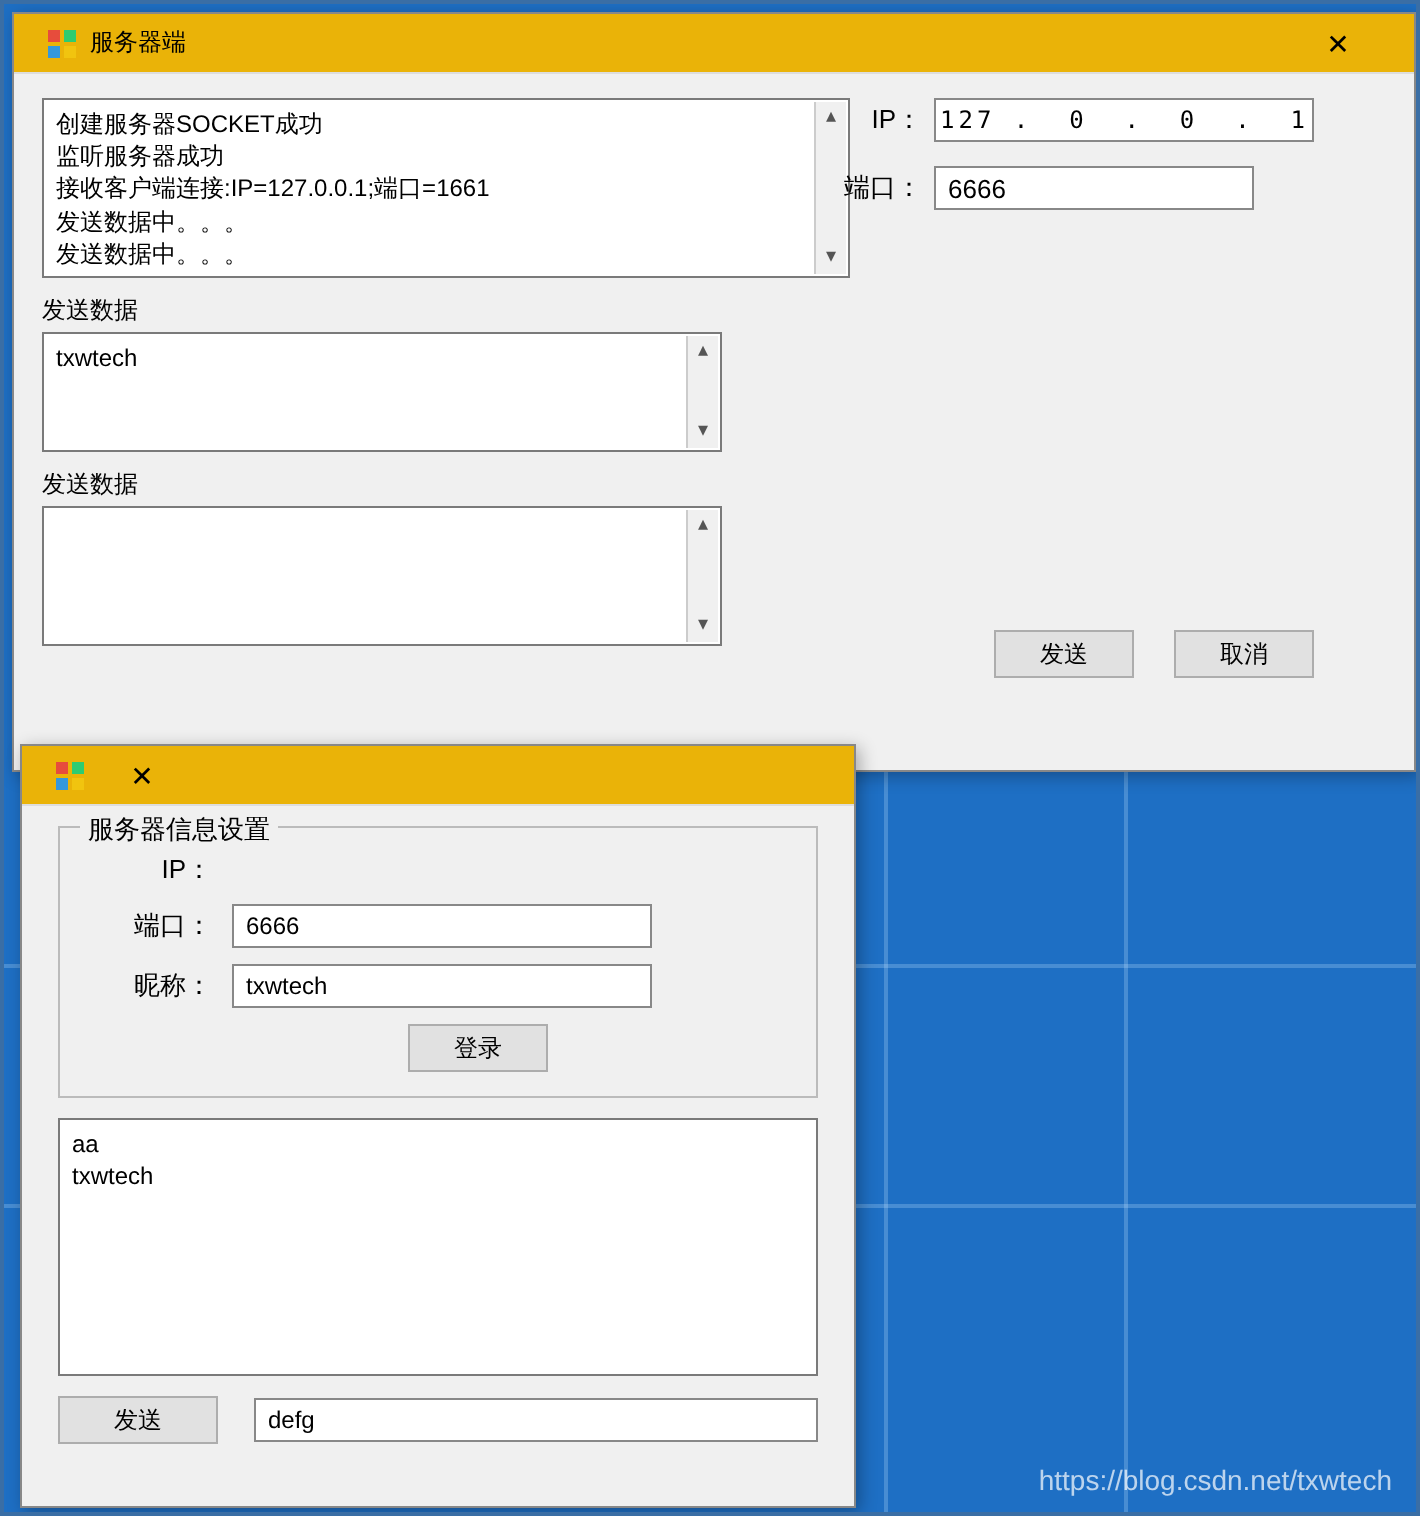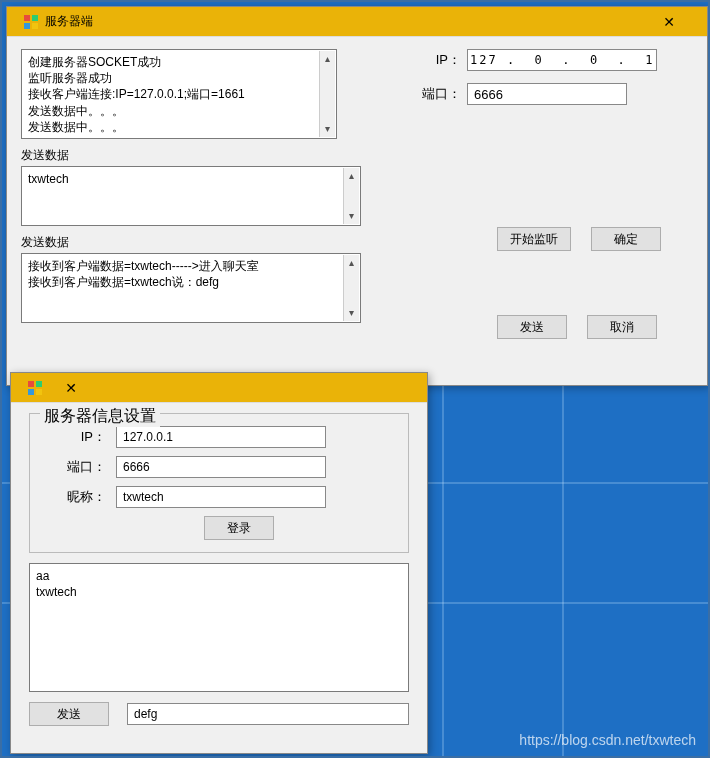--- a/index.html
+++ b/index.html
@@ -56,21 +56,21 @@
 
     .server-win { left:4px; top:4px; width:702px; height:380px; }
     .server-body { padding: 12px 14px; position:relative; height:calc(100% - 30px); }
 
     .log-box, .send-box, .recv-box, .msg-list {
       background:#fff; border:1px solid #7a7a7a;
       font-size:12px; color:#000; padding:4px 6px;
       position:relative; overflow-y:auto;
       font-family: SimSun, "Microsoft YaHei", sans-serif;
     }
-    .log-box { width:316px; height:90px; }
+    .log-box { width:404px; height:90px; }
     .section-label { font-size:12px; margin-top:8px; margin-bottom:2px; }
     .send-box { width:340px; height:60px; }
     .recv-box { width:340px; height:70px; }
 
     .scrollbar-fake {
       position:absolute; right:1px; top:1px; bottom:1px; width:16px;
       background:#f0f0f0; border-left:1px solid #ccc;
     }
     .scrollbar-fake .arrow { height:16px; text-align:center; font-size:10px; color:#555; line-height:16px;}
     .scrollbar-fake .track{ position:absolute; top:16px; bottom:16px; left:0; right:0; background:#f0f0f0;}
@@ -98,21 +98,21 @@
     .btn-row { position:absolute; display:flex; gap:20px; }
     .btn-row.r1 { left:490px; top:190px; }
     .btn-row.r2 { left:490px; top:278px; }
 
     .client-win { left:8px; top:370px; width:418px; height:382px; }
     .client-body { padding:10px 18px; position:relative; height:calc(100% - 30px); }
     .groupbox {
       border:1px solid #bbb; padding:12px 16px 12px 16px; margin-bottom:10px; position:relative;
     }
     .groupbox-title {
-      position:absolute; top:-8px; left:10px; background:#f0f0f0; padding:0 4px; font-size:16px;
+      position:absolute; top:-8px; left:10px; background:#f0f0f0; padding:0 4px; font-size:13px;
     }
     .client-field { display:flex; align-items:center; margin-bottom:8px; }
     .client-field label { width:60px; text-align:right; margin-right:10px; font-size:13px;}
     .client-input {
       width:210px; height:22px; border:1px solid #888; background:#fff;
       font-size:12px; padding:2px 6px;
     }
     .login-row { text-align:center; margin-top:2px; margin-left:40px;}
     .msg-list { width:380px; height:129px; margin-bottom:10px; }
     .send-row { display:flex; gap:18px; align-items:center; }
@@ -174,44 +174,38 @@
       <div class="pre-line">txwtech</div>
       <div class="scrollbar-fake">
         <div class="arrow up">▴</div>
         <div class="track"></div>
         <div class="arrow down">▾</div>
       </div>
     </div>
 
     <div class="section-label">发送数据</div>
     <div class="recv-box">
-      <div class="pre-line">接收到客户端数据=txwtech-----&gt;进入聊天室
-接收到客户端数据=txwtech说：defg</div>
       <div class="scrollbar-fake">
         <div class="arrow up">▴</div>
         <div class="track"></div>
         <div class="arrow down">▾</div>
       </div>
     </div>
 
     <div class="right-panel">
       <div class="field-row">
         <label>IP：</label>
         <input class="ip-input" value="127 .  0  .  0  .  1" style="">
       </div>
       <div class="field-row">
         <label>端口：</label>
         <input class="port-input" value="6666" style="">
       </div>
     </div>
 
-    <div class="btn-row r1">
-      <div class="btn">开始监听</div>
-      <div class="btn">确定</div>
-    </div>
     <div class="btn-row r2">
       <div class="btn">发送</div>
       <div class="btn">取消</div>
     </div>
   </div>
 </div>
 
 <div class="window client-win">
   <div class="titlebar">
     <span class="app-icon">
@@ -222,21 +216,20 @@
           <rect x="9" y="9" width="6" height="6" fill="#f1c40f"></rect>
         </svg>
     </span>
     <span class="close">✕</span>
   </div>
   <div class="client-body">
     <div class="groupbox">
       <div class="groupbox-title">服务器信息设置</div>
       <div class="client-field">
         <label>IP：</label>
-        <input class="client-input" value="127.0.0.1" style="">
       </div>
       <div class="client-field">
         <label>端口：</label>
         <input class="client-input" value="6666" style="">
       </div>
       <div class="client-field">
         <label>昵称：</label>
         <input class="client-input" value="txwtech" style="">
       </div>
       <div class="login-row">

